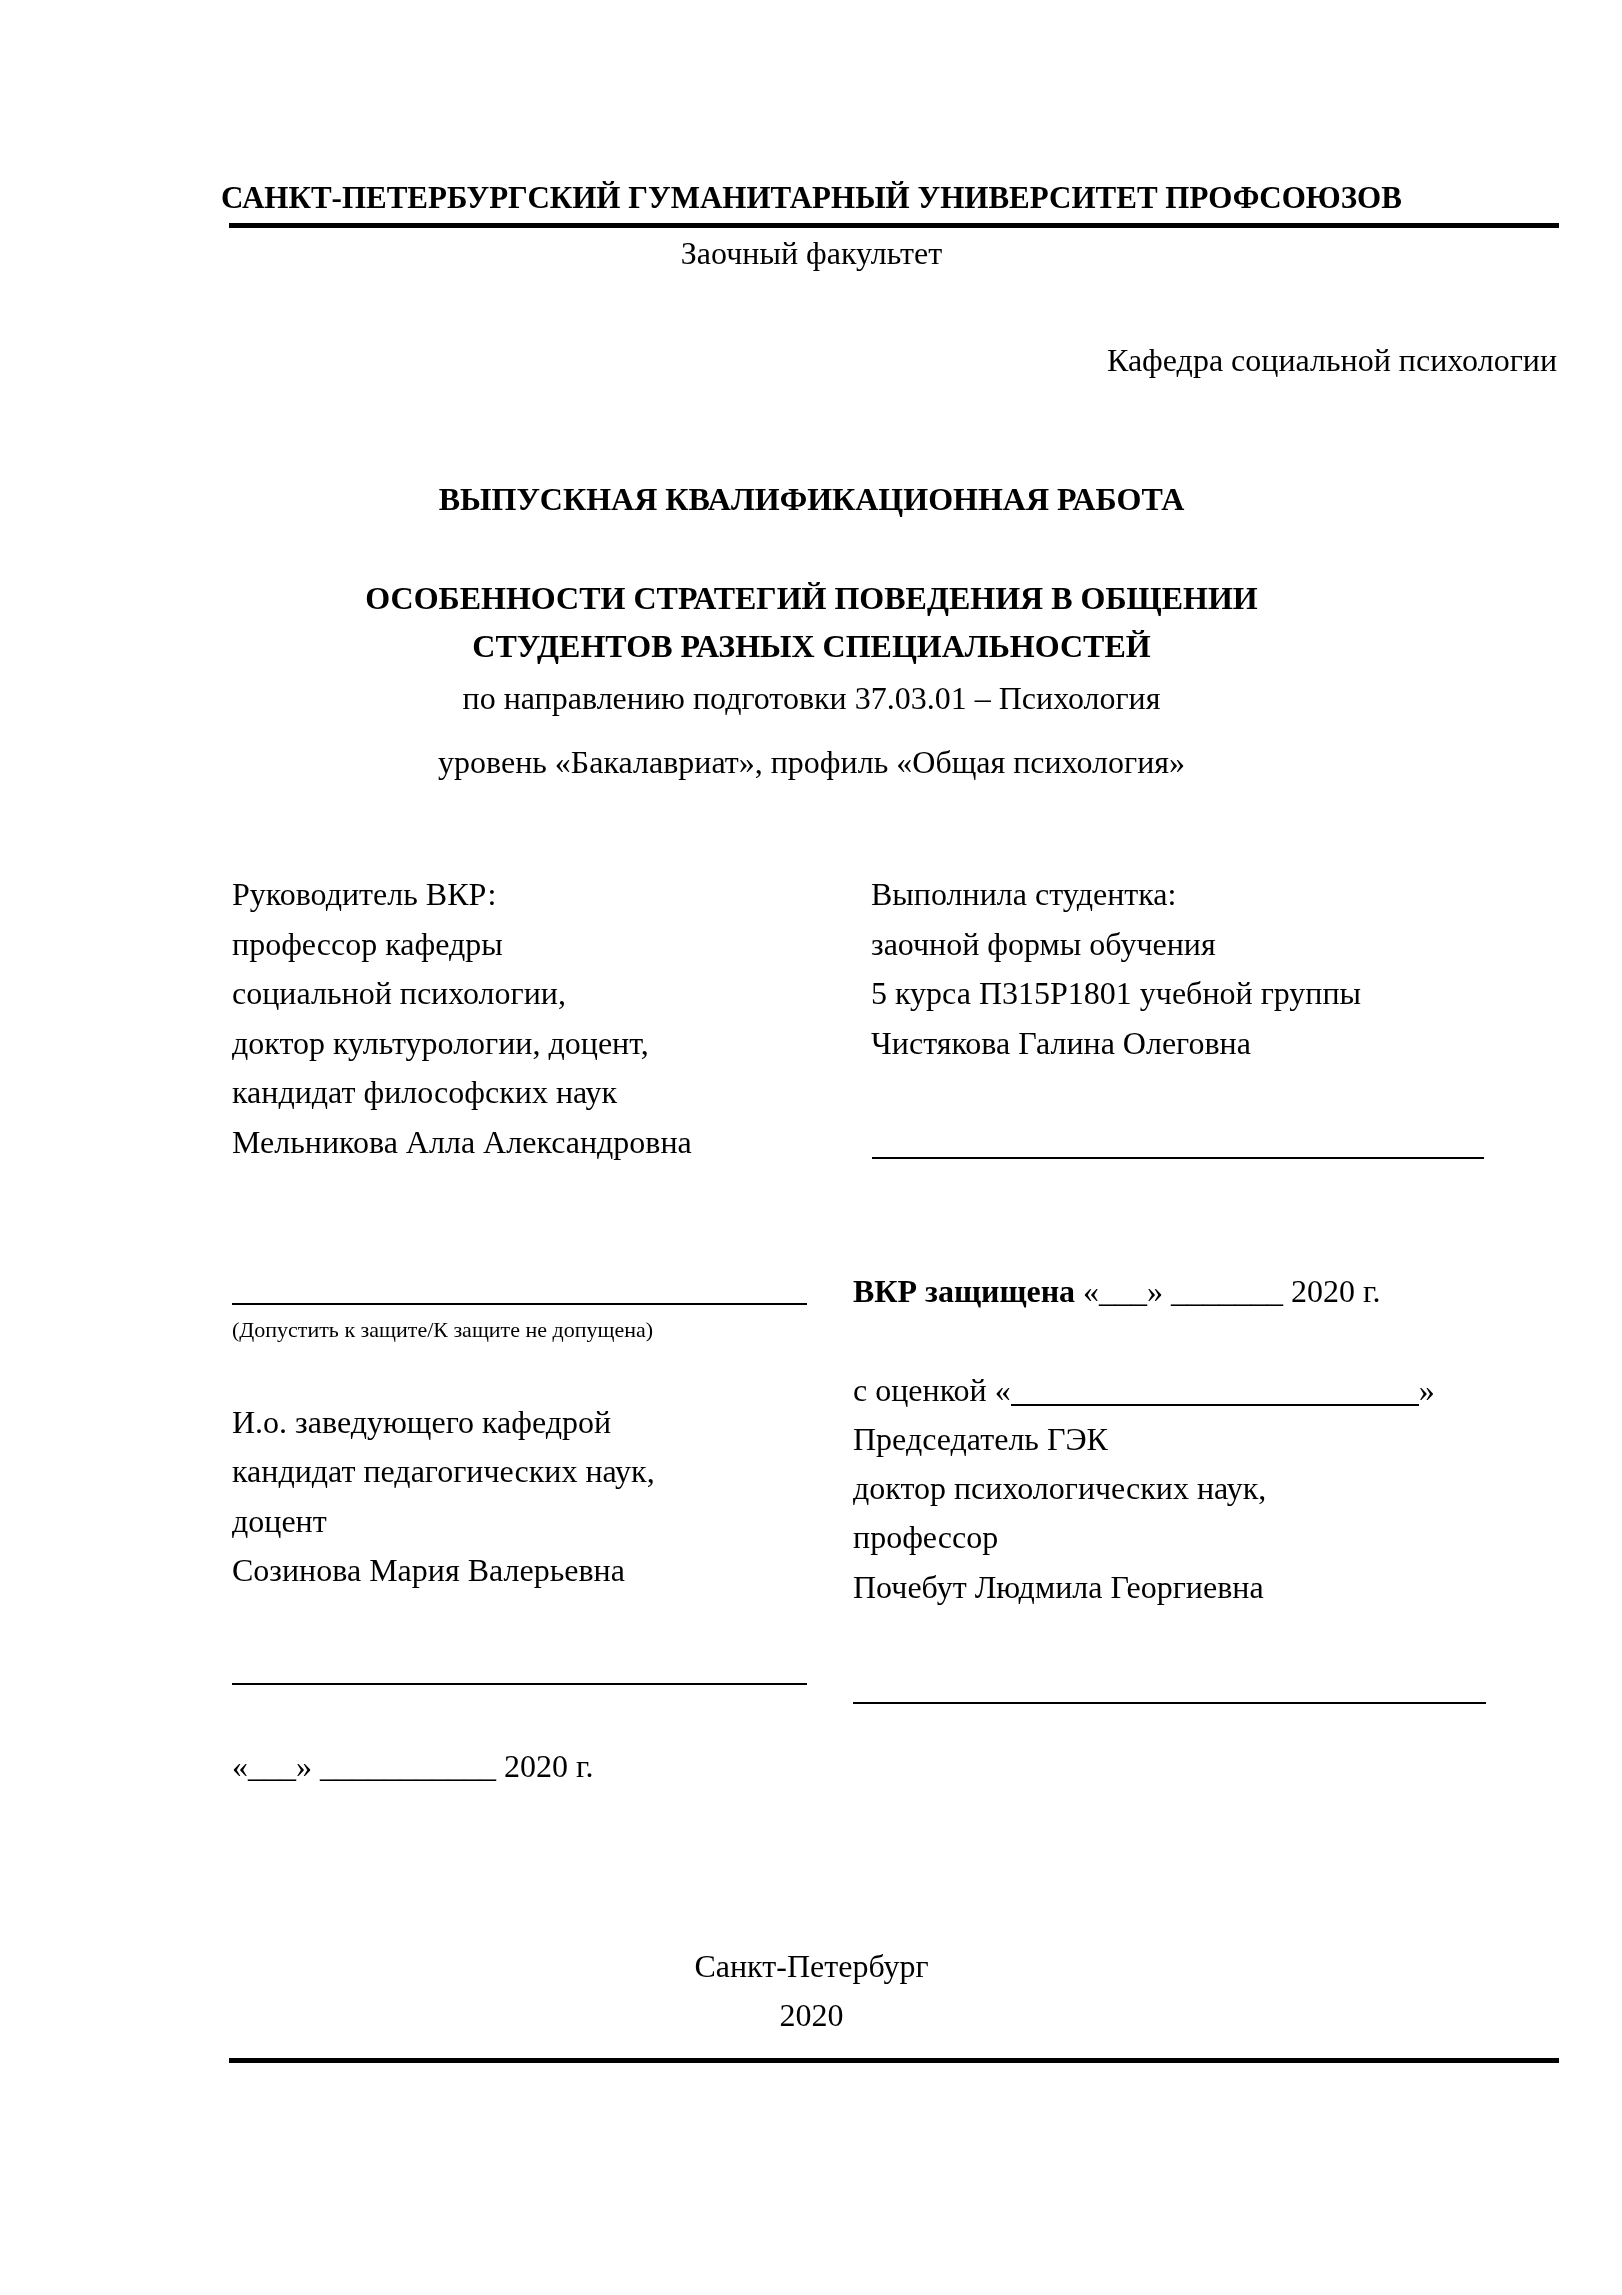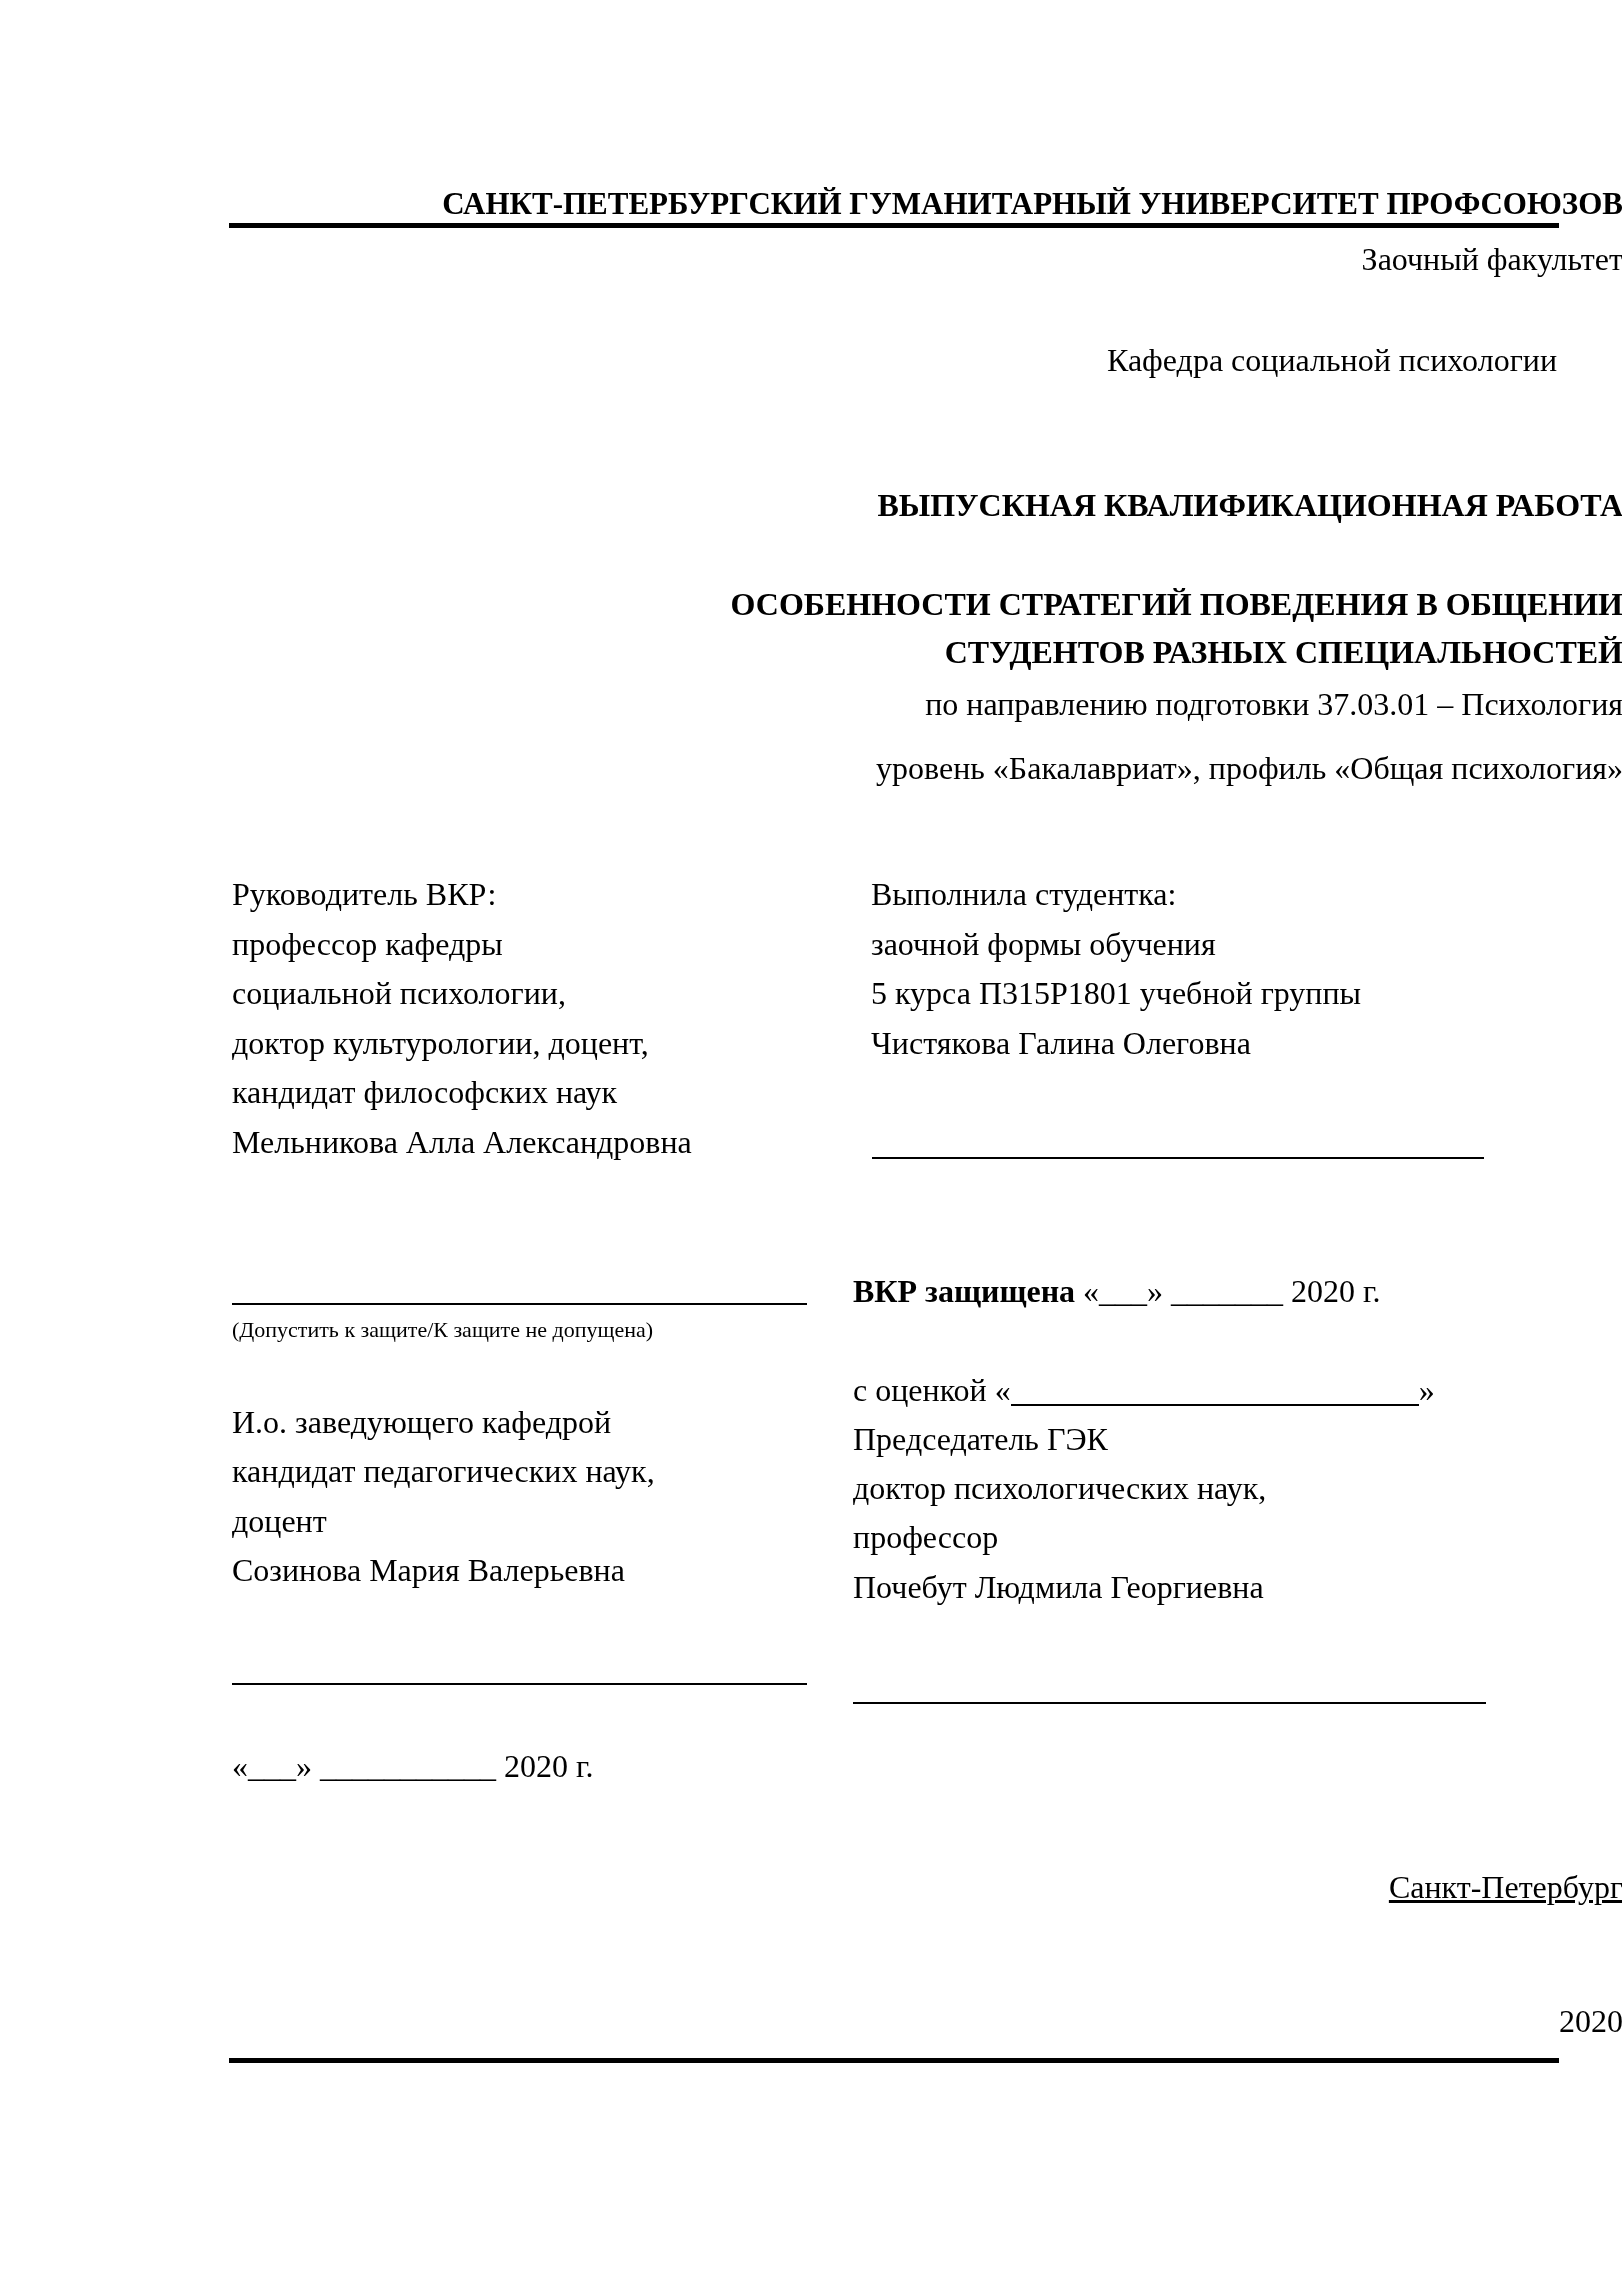--- a/index.html
+++ b/index.html
@@ -1,20 +1,20 @@
 <!DOCTYPE html>
 <html style="font-size:12.6px"><head>
 <meta charset="utf-8">
 <style>
   html, body { margin: 0; padding: 0; background: #ffffff; }
   body { width: 1623px; height: 2295px; position: relative; overflow: hidden;
          font-family: "Liberation Serif", "DejaVu Serif", serif; color: #000; }
   .t { position: absolute; white-space: nowrap; font-size: 32px; line-height: 1; }
   .b { font-weight: bold; }
-  .c { left: 0; width: 1623px; text-align: right; margin-top: 6px; }
+  .c { left: 0; width: 1623px; text-align: center; }
   .rule { position: absolute; left: 229px; width: 1330px; height: 4.7px; background: #000; }
   .ul { position: absolute; height: 2.4px; background: #000; }
   .it { font-size: 22px; }
 </style>
 </head>
 <body>
 
 <div class="t b c" style="top:182px; font-size:31px;">САНКТ-ПЕТЕРБУРГСКИЙ ГУМАНИТАРНЫЙ УНИВЕРСИТЕТ ПРОФСОЮЗОВ</div>
 <div class="rule" style="top:223px;"></div>
 <div class="t c" style="top:237px;">Заочный факультет</div>
@@ -59,16 +59,16 @@
 <div class="t" style="top:1571px; left:853px;">Почебут Людмила Георгиевна</div>
 <div class="ul" style="top:1702px; left:853px; width:633px;"></div>
 
 <div class="t" style="top:1406px; left:232px;">И.о. заведующего кафедрой</div>
 <div class="t" style="top:1455px; left:232px;">кандидат педагогических наук,</div>
 <div class="t" style="top:1505px; left:232px;text-align:right;">доцент</div>
 <div class="t" style="top:1554px; left:232px;">Созинова Мария Валерьевна</div>
 <div class="ul" style="top:1683px; left:232px; width:575px;"></div>
 <div class="t" style="top:1750px; left:232px;">«___» ___________ 2020 г.</div>
 
-<div class="t c" style="top:1865px;text-decoration:underline;">Санкт-Петербург</div>
+<div class="t c" style="top:1950px;">Санкт-Петербург</div>
 <div class="t c" style="top:1999px;">2020</div>
 <div class="rule" style="top:2058px;"></div>
 
 
 </body></html>

